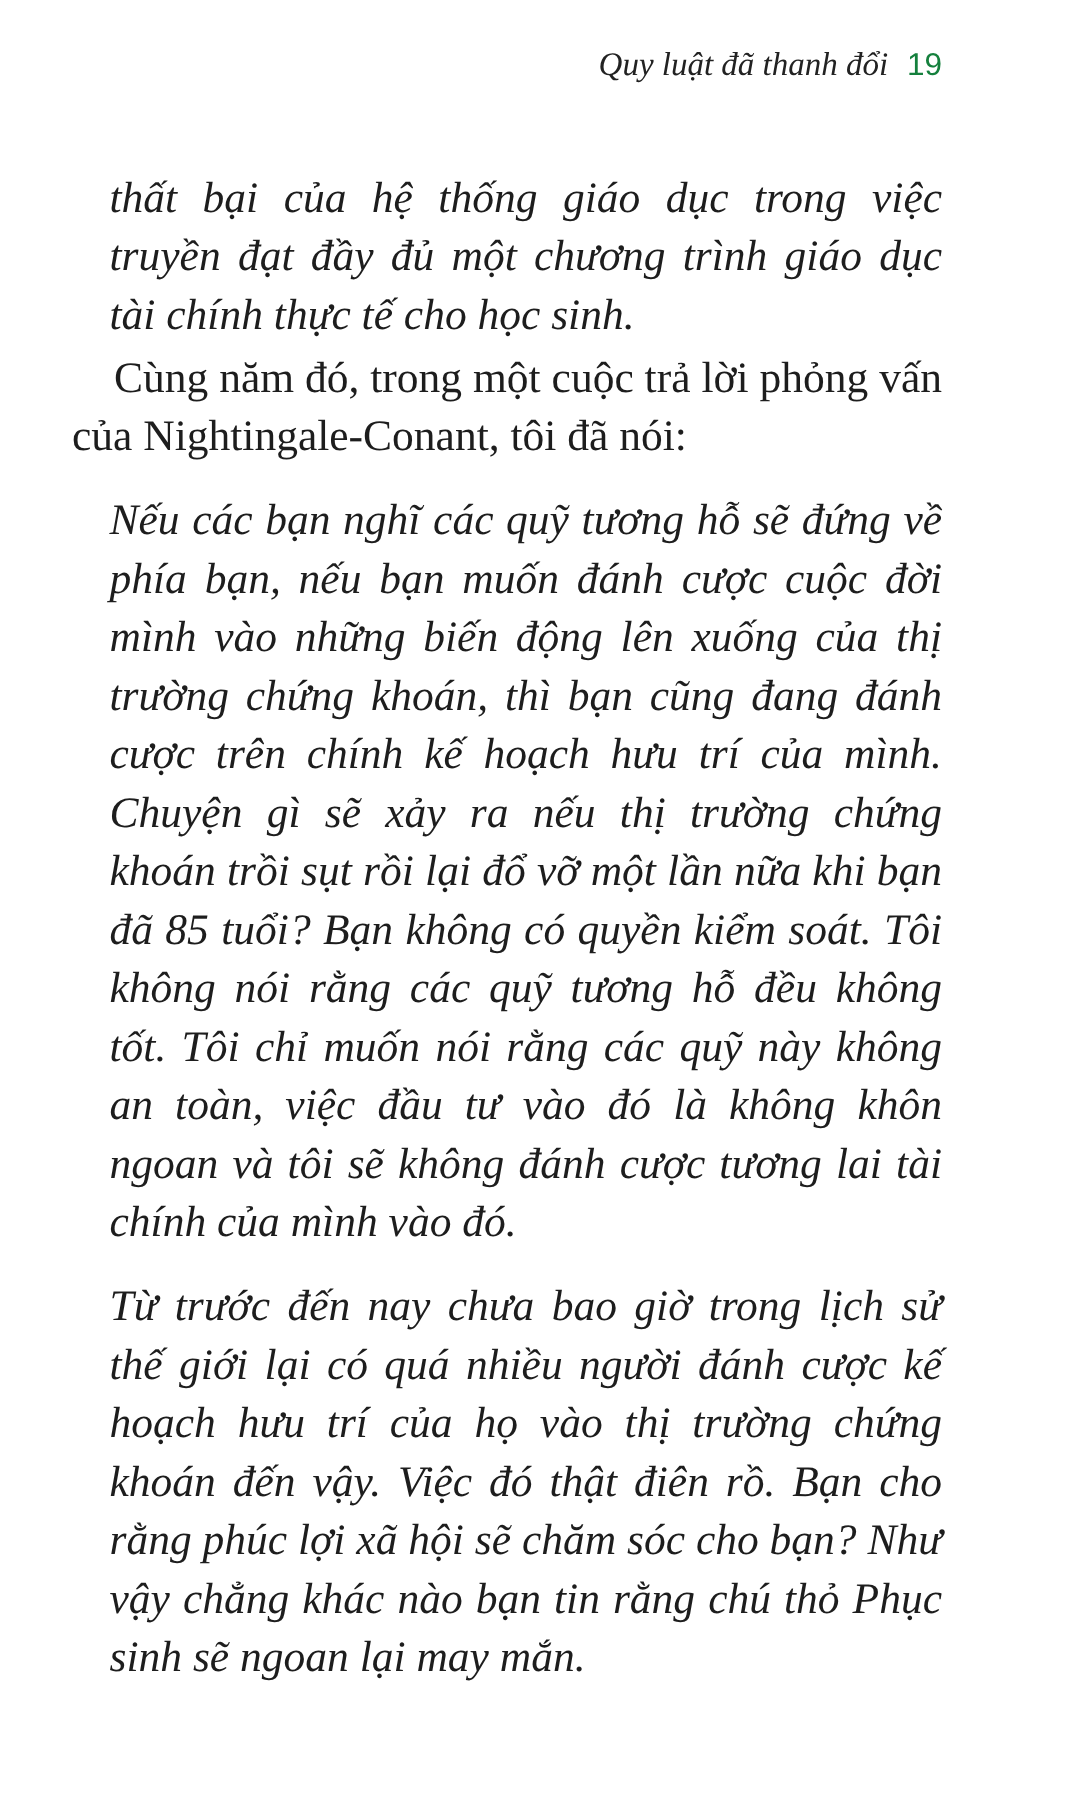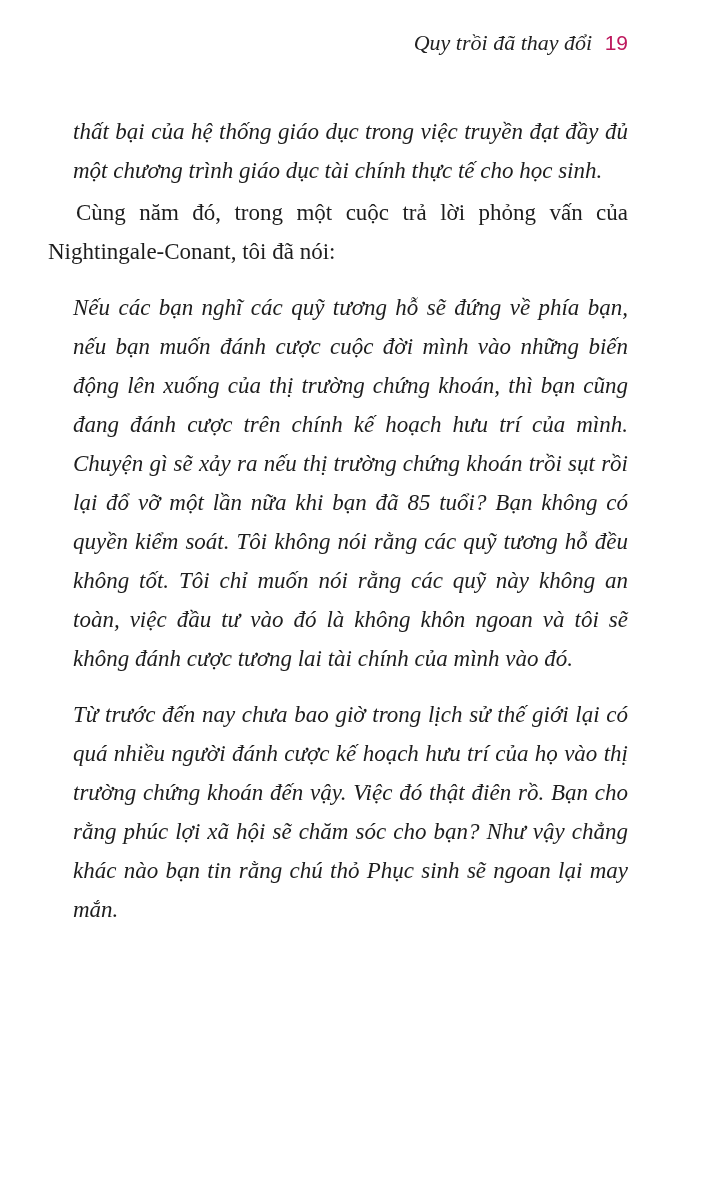--- a/index.html
+++ b/index.html
@@ -24,25 +24,25 @@
     line-height: 26px;
     font-style: italic;
     color: #222;
     white-space: nowrap;
   }
   .running-head .page-num {
     font-style: normal;
     font-family: "Liberation Sans", sans-serif;
     font-size: 21px;
     padding-left: 7px;
-    color: #be185d;
+    color: #15803d;
   }
   .content {
     margin: 56px 86px 0 48px;
-    font-size: 23px;
+    font-size: 29px;
     line-height: 39px;
     text-align: justify;
   }
   .content p {
     margin: 0;
     padding: 0;
   }
   p.quote {
     font-style: italic;
     margin-left: 25px;
@@ -60,21 +60,21 @@
   p.body-para.spaced {
     margin-top: 32px;
   }
 </style>
 </head>
 <body>
 
 <div class="page">
 
   <div class="running-head">
-    <span class="head-title">Quy trồi đã thay đổi</span>
+    <span class="head-title">Quy luật đã thanh đổi</span>
     <span class="page-num">19</span>
   </div>
 
   <div class="content">
     <p class="quote cont">thất bại của hệ thống giáo dục trong việc truyền đạt đầy đủ một chương trình giáo dục tài chính thực tế cho học sinh.</p>
 
     <p class="body-para">Cùng năm đó, trong một cuộc trả lời phỏng vấn của Nightingale-Conant, tôi đã nói:</p>
 
     <p class="quote">Nếu các bạn nghĩ các quỹ tương hỗ sẽ đứng về phía bạn, nếu bạn muốn đánh cược cuộc đời mình vào những biến động lên xuống của thị trường chứng khoán, thì bạn cũng đang đánh cược trên chính kế hoạch hưu trí của mình. Chuyện gì sẽ xảy ra nếu thị trường chứng khoán trồi sụt rồi lại đổ vỡ một lần nữa khi bạn đã 85 tuổi? Bạn không có quyền kiểm soát. Tôi không nói rằng các quỹ tương hỗ đều không tốt. Tôi chỉ muốn nói rằng các quỹ này không an toàn, việc đầu tư vào đó là không khôn ngoan và tôi sẽ không đánh cược tương lai tài chính của mình vào đó.</p>
 

